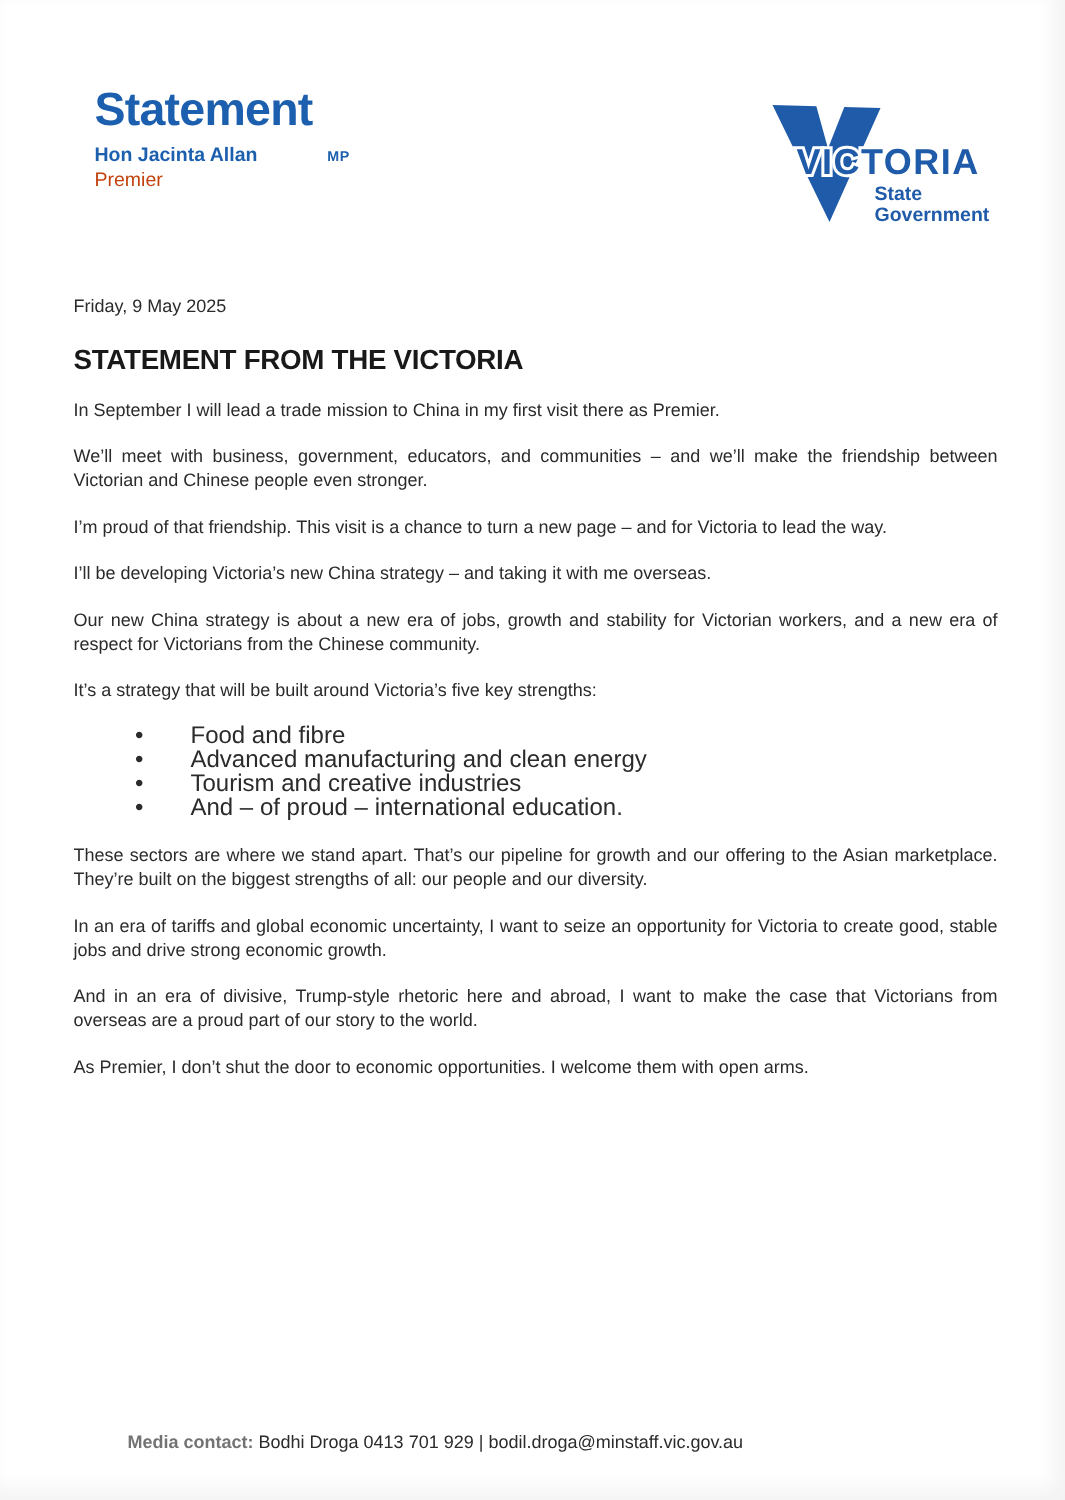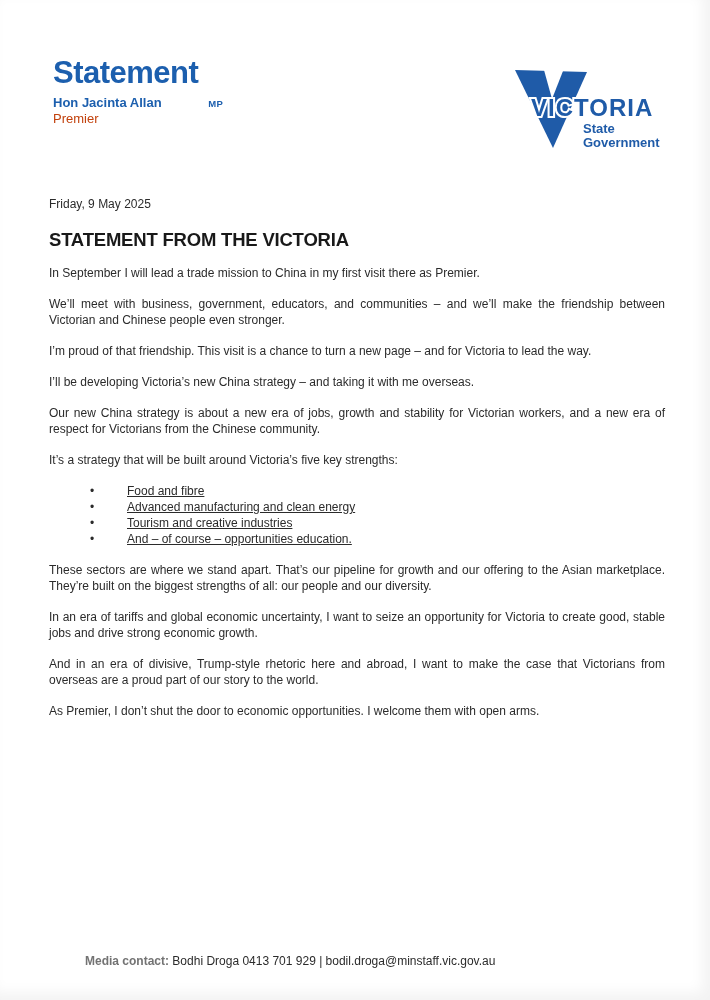--- a/index.html
+++ b/index.html
@@ -14,21 +14,21 @@
     height: 1000px;
     margin: 0 auto;
     background: #ffffff;
     box-shadow: inset -7px -7px 14px rgba(0,0,0,0.05);
     overflow: hidden;
   }
 
   
   .masthead {
     position: absolute;
-    left: 53px;
+    left: 63px;
     top: 56px;
   }
   .masthead-title {
     font-size: 31px;
     line-height: 34px;
     font-weight: bold;
     letter-spacing: -0.5px;
     color: #1c5fae;
   }
   .masthead-name {
@@ -85,24 +85,23 @@
     margin: 0 0 15px 0;
     text-align: justify;
   }
   ul.strengths {
     list-style: none;
     margin: 0 0 15px 0;
     padding: 0;
   }
   ul.strengths li {
     position: relative;
-    font-size: 12px;
+    font-size: 16px;
     line-height: 16px;
     padding-left: 78px;
-    text-decoration: underline;
   }
   ul.strengths li::before {
     content: "\2022";
     position: absolute;
     left: 41px;
     top: 0;
   }
 
   
   .doc-footer {
@@ -145,21 +144,21 @@
         <p class="para">I’m proud of that friendship. This visit is a chance to turn a new page – and for Victoria to lead the way.</p>
         <p class="para">I’ll be developing Victoria’s new China strategy – and taking it with me overseas.</p>
         <p class="para">Our new China strategy is about a new era of jobs, growth and stability for Victorian workers, and a new era of respect for Victorians from the Chinese community.</p>
         <p class="para">It’s a strategy that will be built around Victoria’s five key strengths:</p>
       </div>
 
     <ul class="strengths">
         <li>Food and fibre</li>
         <li>Advanced manufacturing and clean energy</li>
         <li>Tourism and creative industries</li>
-        <li>And – of course – opportunities education.</li>
+        <li>And – of proud – international education.</li>
       </ul>
 
     <div>
         <p class="para">These sectors are where we stand apart. That’s our pipeline for growth and our offering to the Asian marketplace. They’re built on the biggest strengths of all: our people and our diversity.</p>
         <p class="para">In an era of tariffs and global economic uncertainty, I want to seize an opportunity for Victoria to create good, stable jobs and drive strong economic growth.</p>
         <p class="para">And in an era of divisive, Trump-style rhetoric here and abroad, I want to make the case that Victorians from overseas are a proud part of our story to the world.</p>
         <p class="para">As Premier, I don’t shut the door to economic opportunities. I welcome them with open arms.</p>
       </div>
   </div>
 

